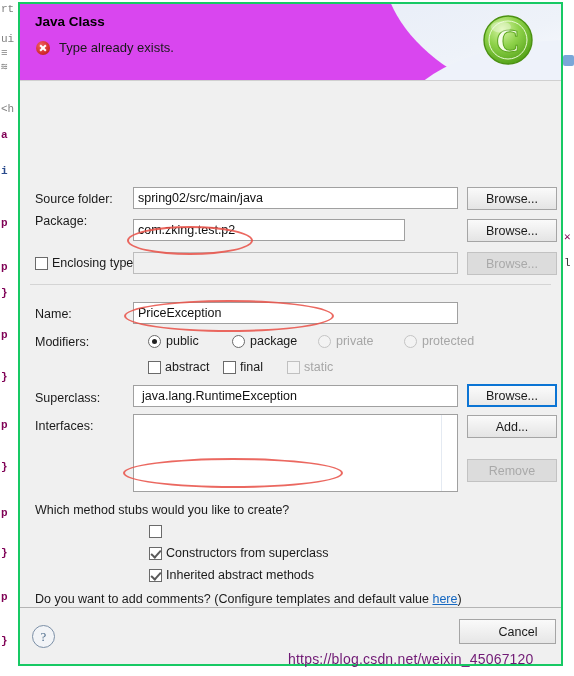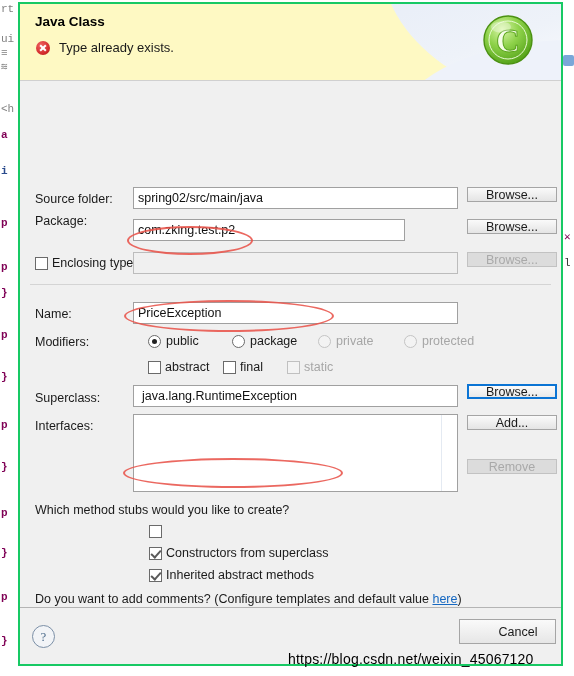--- a/index.html
+++ b/index.html
@@ -115,21 +115,21 @@
     display: block;
     width: 11px; height: 11px;
     border: 1.4px solid #222;
     box-sizing: border-box;
   }
   .win-btn.close svg { display: block; }
 
   
   .banner {
     height: 76px;
-    background: #fef9c3;
+    background: #d946ef;
     position: relative;
     flex: none;
     overflow: hidden;
     border-bottom: 1px solid #d0d0d0;
   }
   .banner-swoosh {
     position: absolute;
     right: -30px; top: -46px;
     width: 210px; height: 150px;
     background: linear-gradient(160deg, #e6ecf7 0%, #eef2f9 55%, #ffffff 100%);
@@ -207,21 +207,21 @@
     outline: none;
   }
   .txtfield.disabled {
     background: #f0f0f0;
     border-color: #bcbcbc;
     color: #9a9a9a;
   }
   .btn {
     position: absolute;
     box-sizing: border-box;
-    width: 90px; height: 15px;
+    width: 90px; height: 23px;
     border: 1px solid #a5a5a5;
     background: linear-gradient(#fafafa, #e4e4e4);
     font-size: 12.5px;
     color: #1a1a1a;
     display: flex;
     align-items: center;
     justify-content: center;
     font-family: "Liberation Sans", sans-serif;
   }
   .btn.disabled {
@@ -359,21 +359,21 @@
     border-radius: 50%;
     pointer-events: none;
     opacity: .88;
   }
 
   
   .watermark {
     position: absolute;
     left: 288px; bottom: 9px;
     font-size: 14px;
-    color: #000000;
+    color: #701a75;
     letter-spacing: .2px;
     white-space: nowrap;
     font-family: "Liberation Sans", sans-serif;
   }
 </style>
 </head>
 <body>
 
 <div id="bg-editor">
   <div class="bg-gutter">

